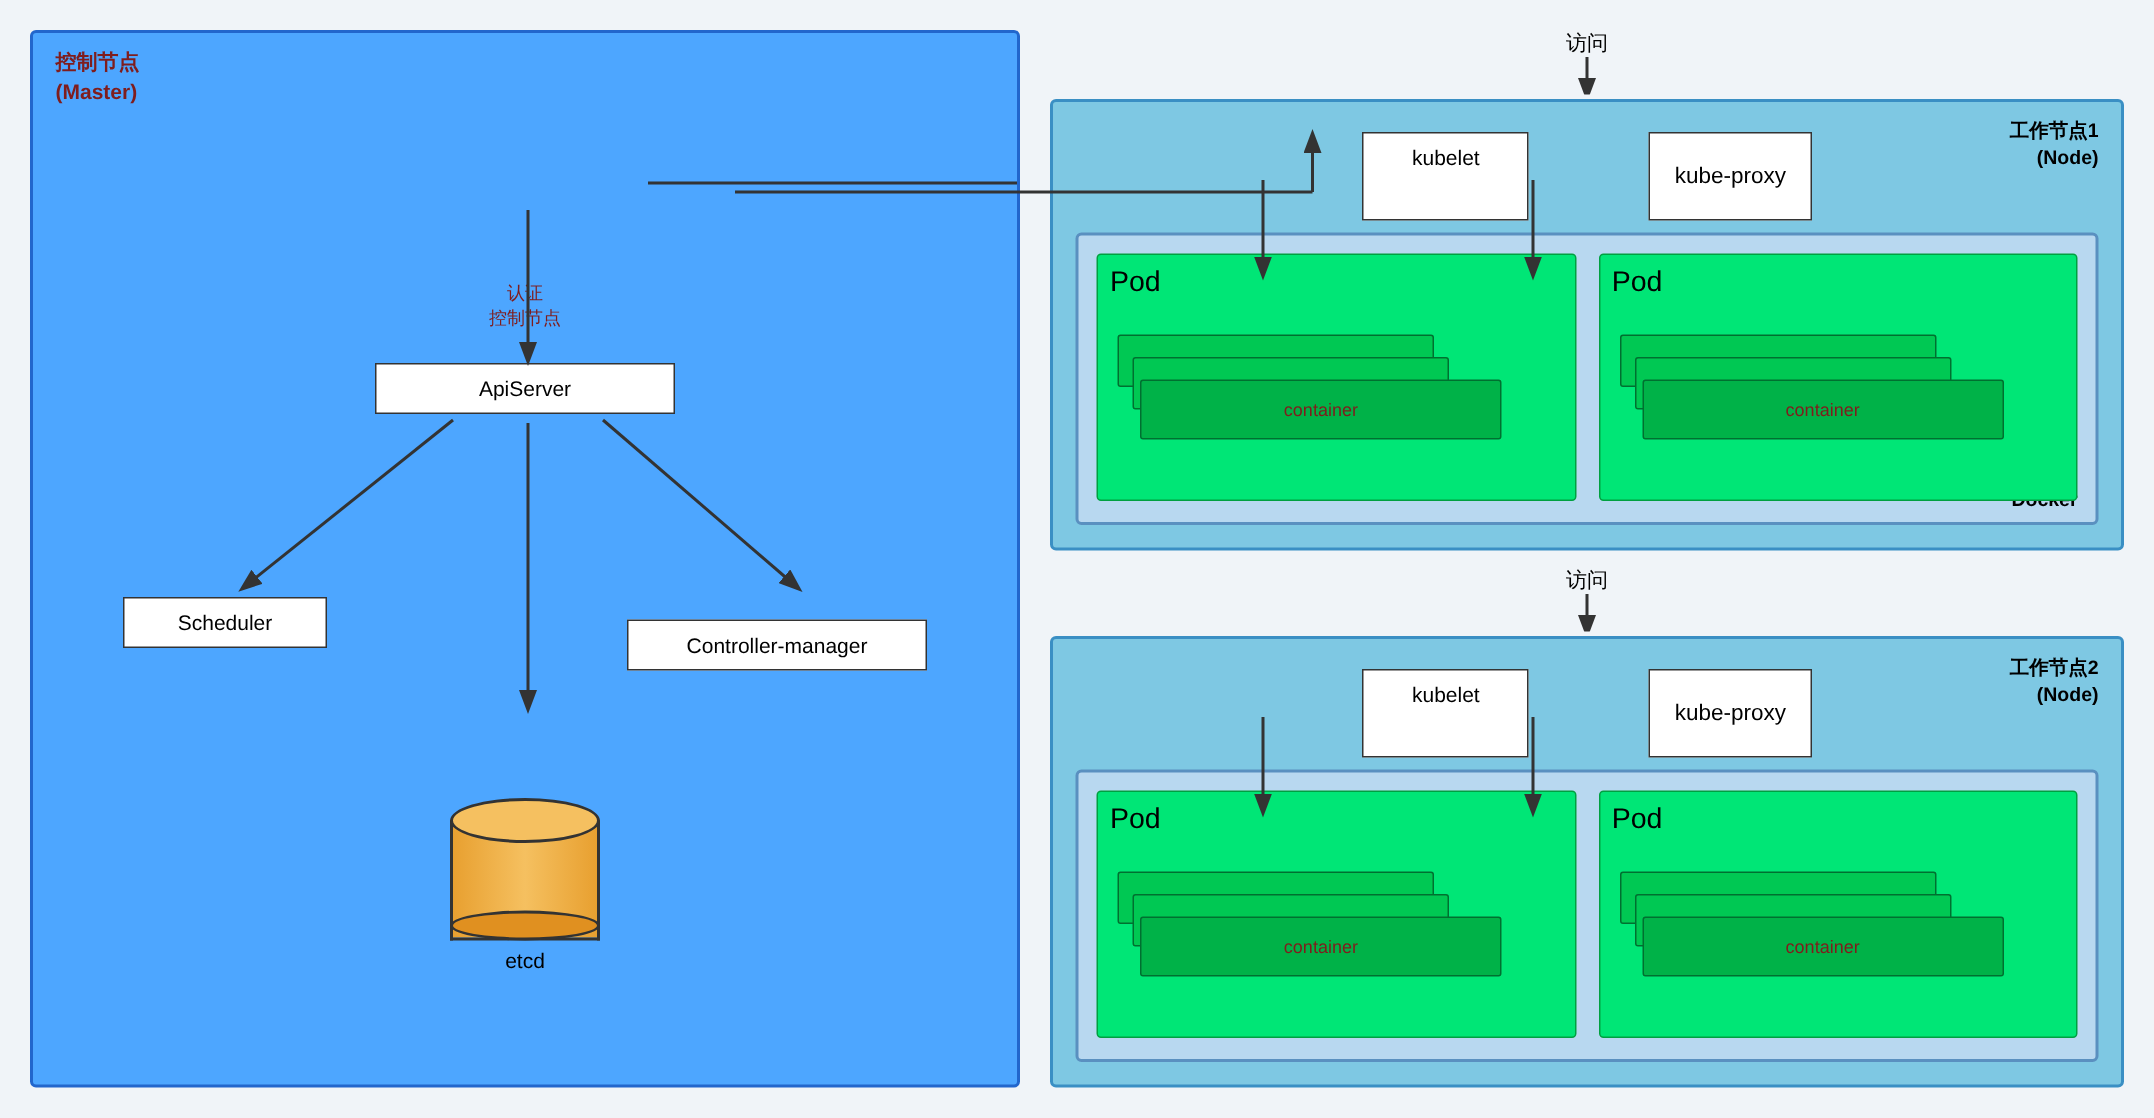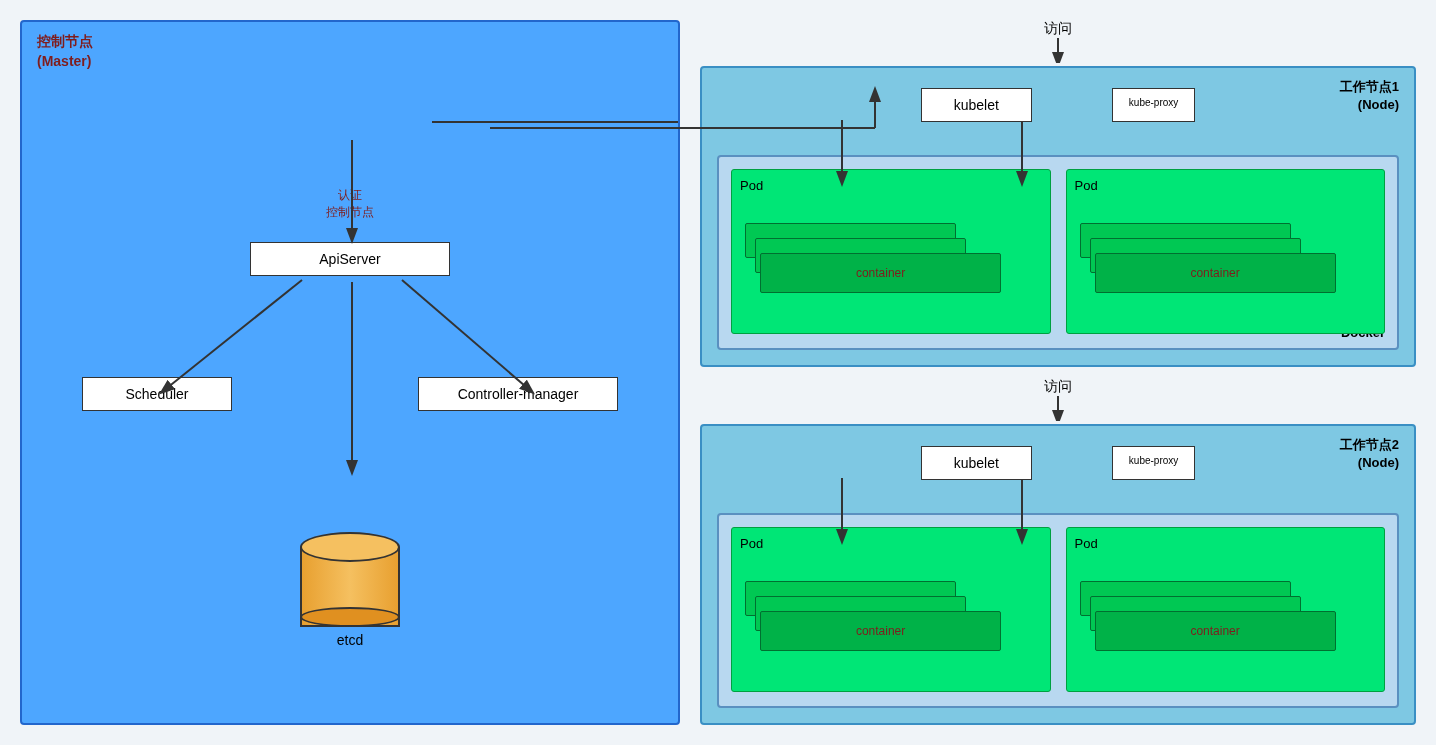--- a/index.html
+++ b/index.html
@@ -91,27 +91,27 @@
     }
 
     .apiserver-box {
       top: 220px;
       left: 50%;
       transform: translateX(-50%);
       width: 200px;
     }
 
     .scheduler-box {
-      top: 355px;
+      top: 376px;
       left: 60px;
-      width: 150px;
+      width: 136px;
     }
 
     .controller-box {
-      top: 355px;
+      top: 391px;
       right: 60px;
       width: 200px;
     }
 
     
     .etcd-container {
       position: absolute;
       bottom: 75px;
       left: 50%;
       transform: translateX(-50%);
@@ -180,22 +180,22 @@
       border: 1.5px solid #333;
       padding: 8px 32px;
       font-size: 14px;
       text-align: center;
       white-space: nowrap;
     }
 
     .kube-proxy-box {
       background: white;
       border: 1.5px solid #333;
-      padding: 8px 16px;
-      font-size: 10px;
+      padding: 20px 16px;
+      font-size: 15px;
       white-space: nowrap;
     }
 
     
     .docker-area {
       background: #b8d8f0;
       border: 2px solid #5a90c0;
       border-radius: 4px;
       position: absolute;
       bottom: 15px;
@@ -222,21 +222,21 @@
       background: #00e676;
       border: 1.5px solid #00a040;
       border-radius: 3px;
       flex: 1;
       height: 165px;
       position: relative;
       padding: 8px;
     }
 
     .pod-label {
-      font-size: 13px;
+      font-size: 19px;
       font-weight: normal;
       color: #000;
       margin-bottom: 5px;
     }
 
     
     .container-stack {
       position: absolute;
       bottom: 25px;
       left: 10px;

